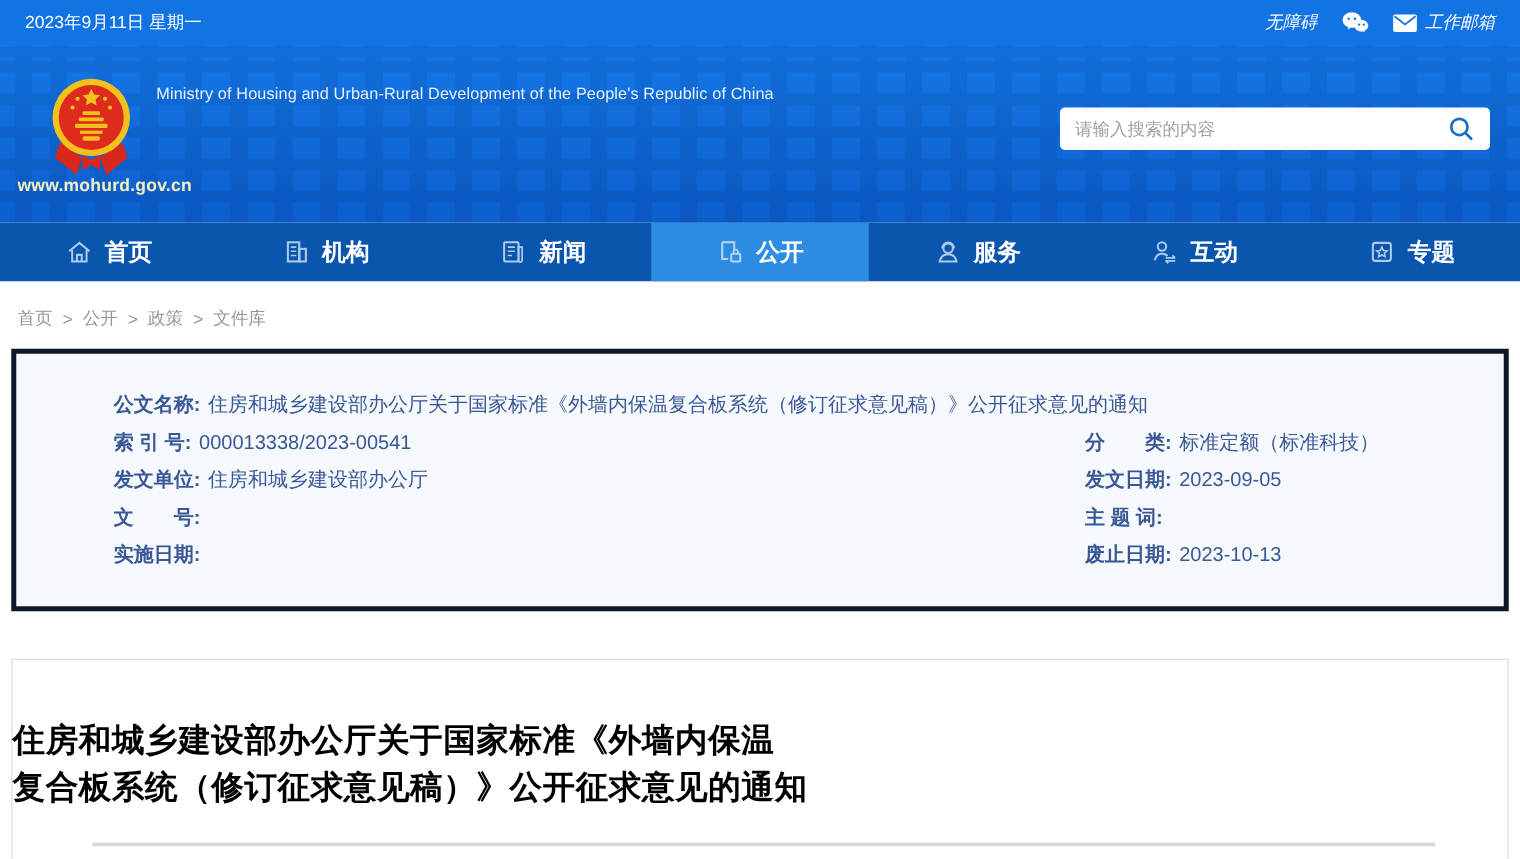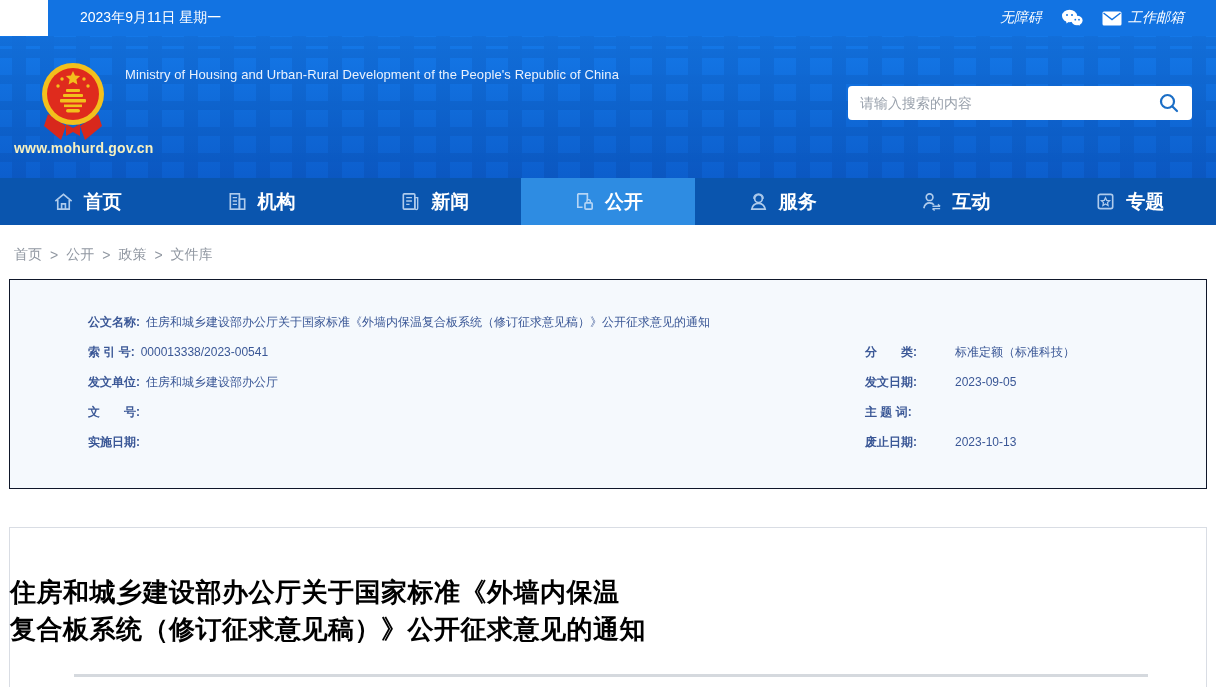--- a/index.html
+++ b/index.html
@@ -1,21 +1,21 @@
 <!DOCTYPE html>
 <html><head>
 <meta charset="utf-8">
 <style>
   * { margin:0; padding:0; box-sizing:border-box; }
   html,body { width:1216px; height:687px; overflow:hidden; background:#fff;
               font-family:"Liberation Sans","DejaVu Sans",sans-serif; }
 
   
   .topbar { height:36px; background:#1273e2; display:flex; align-items:center;
-            justify-content:space-between; padding:0 32px; color:#fff; font-size:14px;margin-left:48px; }
+            justify-content:space-between; padding:0 20px; color:#fff; font-size:14px; }
   .topbar-right { display:flex; align-items:center; gap:18px;font-style:italic; }
   .topbar a, .topbar .tlink { color:#fff; text-decoration:none; cursor:pointer; }
   .tb-icon { display:inline-flex; vertical-align:middle; }
   .mail-link { display:flex; align-items:center; gap:6px; }
 
   
   .header { height:142px; position:relative;
             background:linear-gradient(180deg,#1478e8 0%,#0f68d6 60%,#0c5ecd 100%); }
   .header-buildings { position:absolute; inset:0; opacity:.10; pointer-events:none;
      background-image:
@@ -43,25 +43,25 @@
               color:#fff; font-size:19px; font-weight:bold; cursor:pointer; }
   .nav-item.active { background:#2e8ce2; }
   .nav-item svg { opacity:.82; }
 
   
   .breadcrumb { padding:21px 0 15px 14px; font-size:14px; color:#9097a1;
                 display:flex; gap:8px; align-items:center; }
   .breadcrumb .bc-link { color:#9097a1; text-decoration:none; cursor:pointer; }
 
   
-  .meta-box { margin:0 9px; min-height:210px; background:#f5f9fd; border:1px solid #0f172a;
-              padding:27px 20px 24px 78px; font-size:12px; color:#3a5796; }
+  .meta-box { margin:0 9px; min-height:210px; background:#f5f9fd; border:4px solid #0f172a;
+              padding:27px 20px 24px 78px; font-size:16px; color:#3a5796; }
   .meta-row { display:flex; line-height:30px; }
   .meta-left { width:777px; display:flex; }
-  .meta-right { flex:1; display:flex;gap:32px; }
+  .meta-right { flex:1; display:flex; }
   .meta-label { font-weight:bold; white-space:pre; margin-right:6px; }
   .meta-value { white-space:nowrap; }
 
   
   .article-card { margin:38px 9px 0; background:#fff; border:1px solid #d9dde4;
                   height:320px; padding-top:46px; }
   .article-title { text-align:left; font-size:26px; font-weight:bold; color:#000;
                    line-height:37px; letter-spacing:.5px; }
   .article-divider { margin:26px 58px 0 64px; border-top:3px solid #d5d9de; }
 </style>

